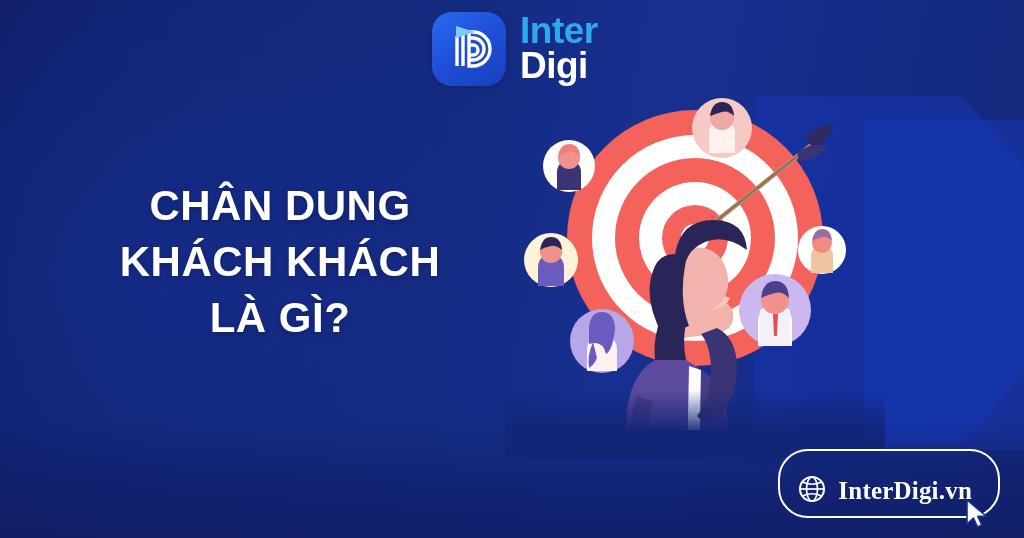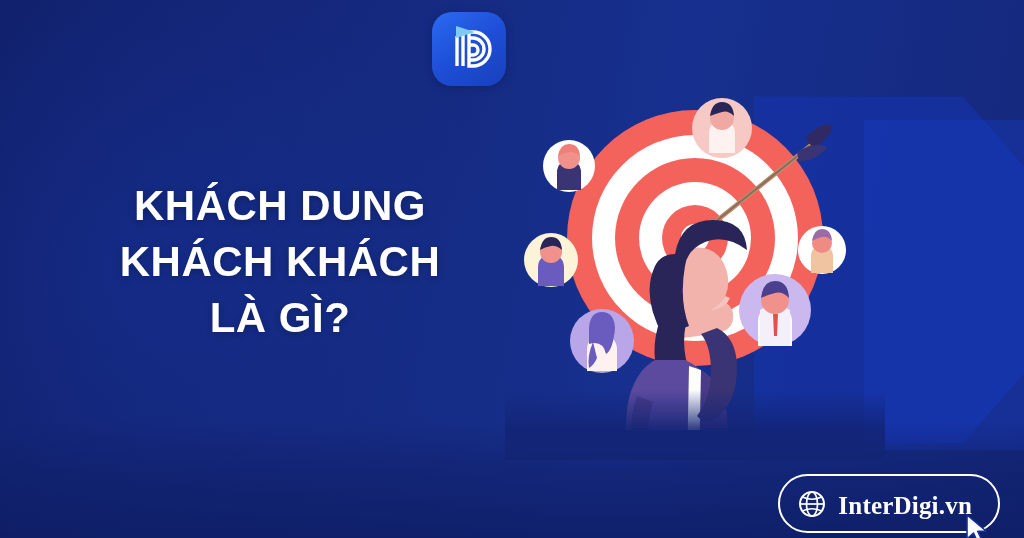--- a/index.html
+++ b/index.html
@@ -121,25 +121,25 @@
     width: 380px;
     height: 70px;
     background: linear-gradient(180deg, rgba(20,39,122,0) 0%, rgba(18,36,118,.85) 55%, #142a7e 100%);
     pointer-events: none;
   }
 
   
   .badge {
     position: absolute;
     right: 24px;
-    bottom: 5px;
+    bottom: 20px;
     display: flex;
     align-items: center;
     gap: 12px;
-    padding: 14px 26px 9px 18px;
+    padding: 24px 26px 9px 18px;
     border: 2px solid #ffffff;
     border-radius: 30px;
   }
   .badge-text {
     color: #ffffff;
     font-family: "Liberation Serif", serif;
     font-weight: 700;
     font-size: 25px;
     letter-spacing: .2px;
   }
@@ -167,24 +167,28 @@
         <g fill="none" stroke="#ffffff" stroke-width="3.4">
           <path d="M25 24 V54"></path>
           <path d="M31 21 V54"></path>
           <path d="M37 19 V54 H41 a17 17 0 0 0 0 -34 h-4"></path>
           <path d="M37 26 H41 a11 11 0 0 1 0 22 H37"></path>
           <path d="M37 33 H41 a5 5 0 0 1 0 10 H37"></path>
         </g>
         <path d="M24 14 L43 20 L24 26 Z" fill="#7fc9f5"></path>
       </svg>
     </div>
+    <div class="logo-text">
+      <span class="logo-inter">Inter</span>
+      <span class="logo-digi">Digi</span>
+    </div>
   </div>
 
   <div class="headline">
-    <span class="ln">KHÁCH DUNG</span>
+    <span class="ln">CHÂN DUNG</span>
     <span class="ln">KHÁCH KHÁCH</span>
     <span class="ln">LÀ GÌ?</span>
   </div>
 
   <div class="illustration">
     <svg viewBox="0 0 380 360" width="380" height="360" aria-hidden="true">
       <defs>
         <clipPath id="bodyClip">
             <rect x="0" y="0" width="380" height="352"></rect>
           </clipPath>

